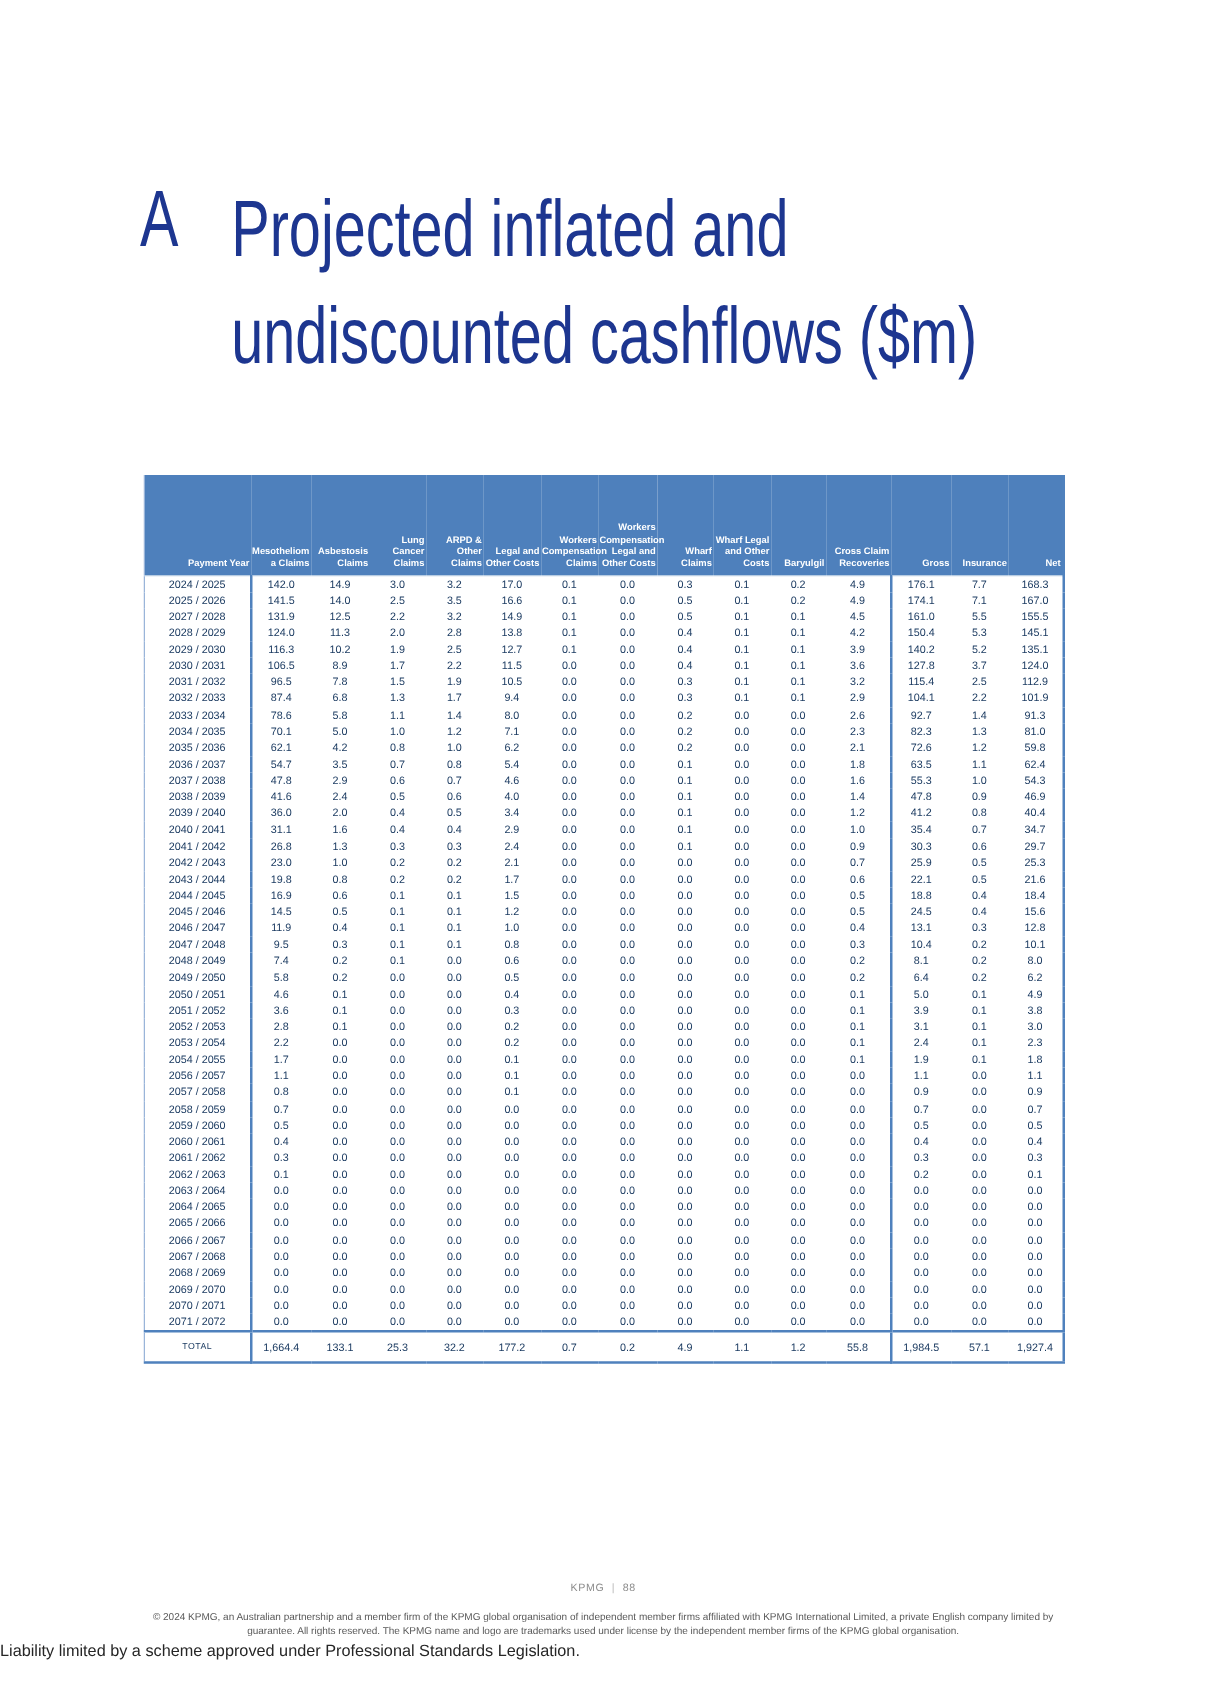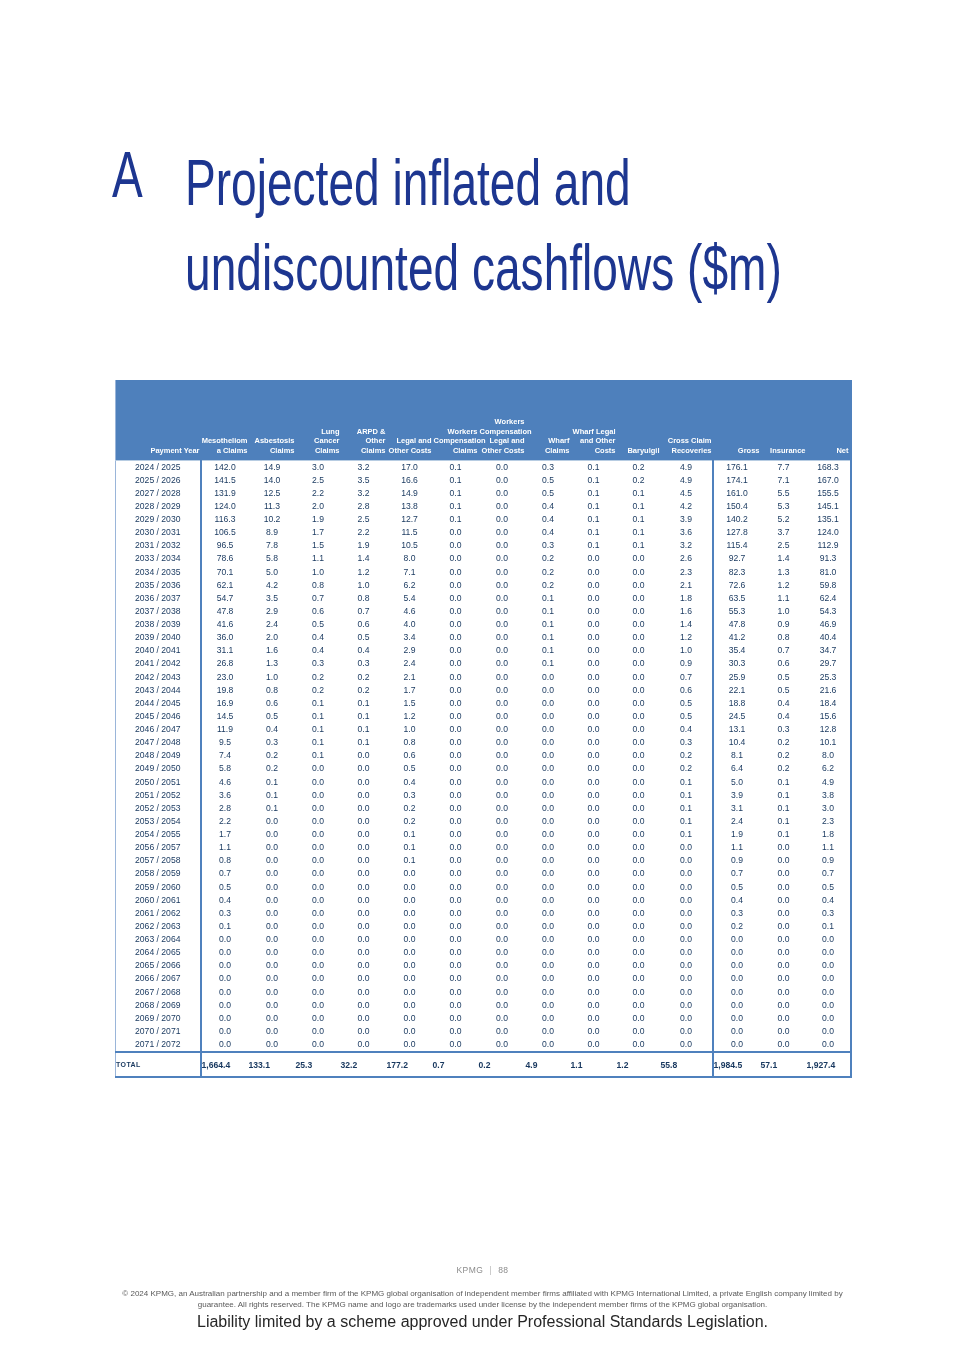--- a/index.html
+++ b/index.html
@@ -65,22 +65,22 @@
   .cashflow-table td:first-child,
   .cashflow-table tbody td:nth-child(1),
   .cashflow-table tfoot td:nth-child(1) {
     border-right: 2px solid var(--accent-border);
   }
   .cashflow-table tbody td:nth-child(12),
   .cashflow-table tfoot td:nth-child(12) {
     border-right: 2px solid var(--accent-border);
   }
   .cashflow-table tfoot td {
-    font-size: 8.6px; font-weight: bold;
-    height: 25px; padding: 0; white-space: nowrap;
+    font-size: 8.6px; font-weight: normal;
+    height: 25px; padding: 0; text-align: center; white-space: nowrap;
     border-top: 2px solid var(--accent-border);
     border-bottom: 2px solid var(--accent-border);
   }
   .cashflow-table tfoot td:first-child {
     font-size: 7px; letter-spacing: 0.4px;
   }
 
   
   .page-number-line {
     position: absolute; top: 1265px; left: 0; width: 100%;
@@ -88,22 +88,22 @@
     letter-spacing: 0.5px;
   }
   .page-number-line .divider { margin: 0 6px; color: #b8b8b8; }
   .copyright-text {
     position: absolute; top: 1289px; left: 112px; width: 741px;
     margin: 0; text-align: center;
     font-size: 8px; line-height: 10.5px; color: var(--copyright-gray);
   }
   .liability-text {
     position: absolute; top: 1313px; left: 0; width: 100%;
-    margin: 0; text-align: center;
-    font-size: 16px; color: var(--liability-color);
+    margin: 0; text-align: left;
+    font-size: 13px; color: var(--liability-color);
   }
 </style>
 </head>
 <body>
 
 <div class="page">
 
   <div class="appendix-letter">A</div>
   <h1 class="page-title">
     <span class="tline">Projected inflated and</span>
@@ -261,20 +261,37 @@
           <td>0.0</td>
           <td>0.3</td>
           <td>0.1</td>
           <td>0.1</td>
           <td>3.2</td>
           <td>115.4</td>
           <td>2.5</td>
           <td>112.9</td>
         </tr>
         <tr>
+          <td>2032 / 2033</td>
+          <td>87.4</td>
+          <td>6.8</td>
+          <td>1.3</td>
+          <td>1.7</td>
+          <td>9.4</td>
+          <td>0.0</td>
+          <td>0.0</td>
+          <td>0.3</td>
+          <td>0.1</td>
+          <td>0.1</td>
+          <td>2.9</td>
+          <td>104.1</td>
+          <td>2.2</td>
+          <td>101.9</td>
+        </tr>
+        <tr>
           <td>2033 / 2034</td>
           <td>78.6</td>
           <td>5.8</td>
           <td>1.1</td>
           <td>1.4</td>
           <td>8.0</td>
           <td>0.0</td>
           <td>0.0</td>
           <td>0.2</td>
           <td>0.0</td>

